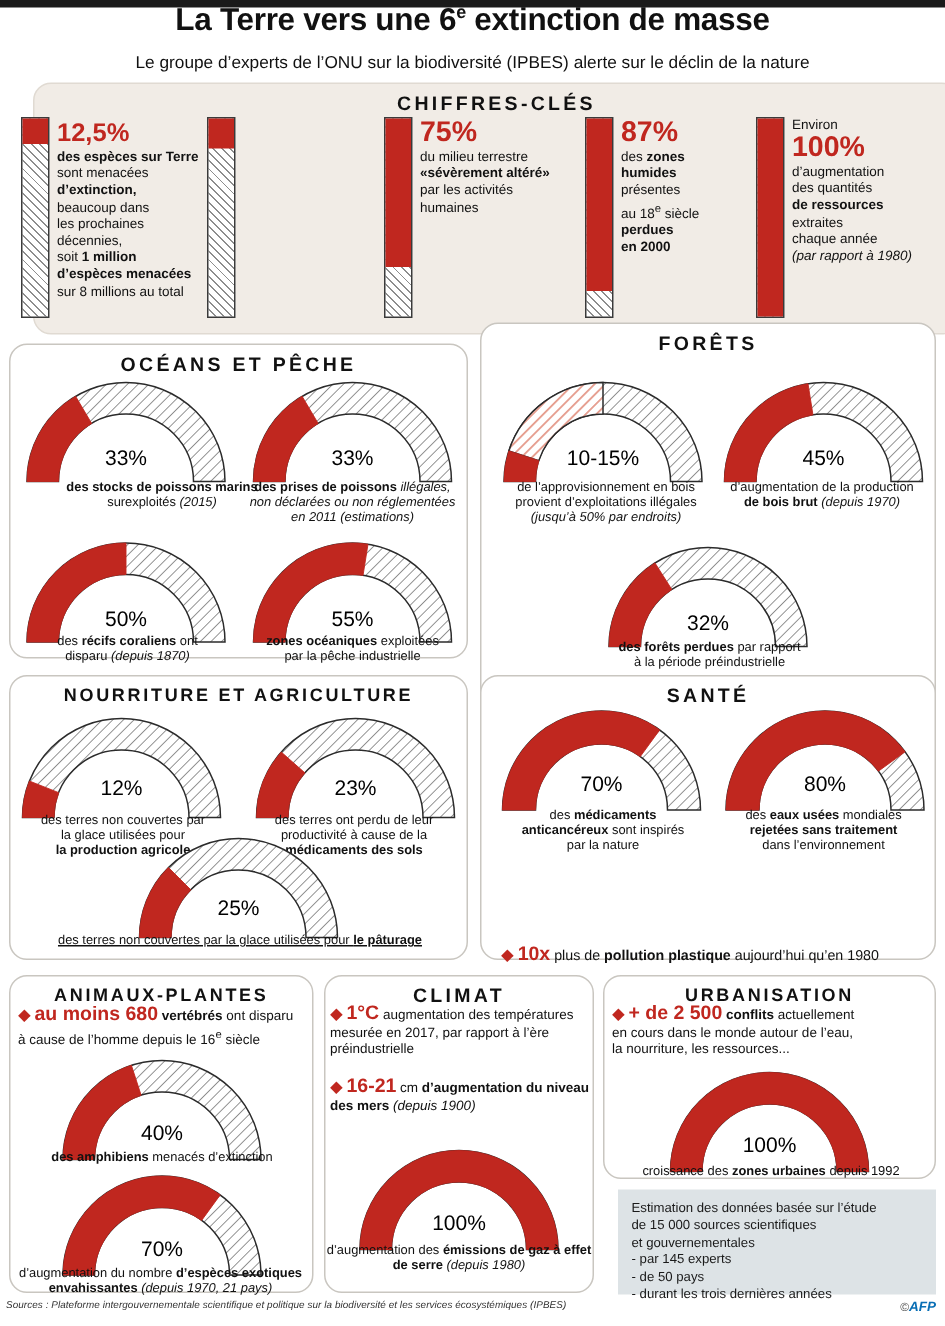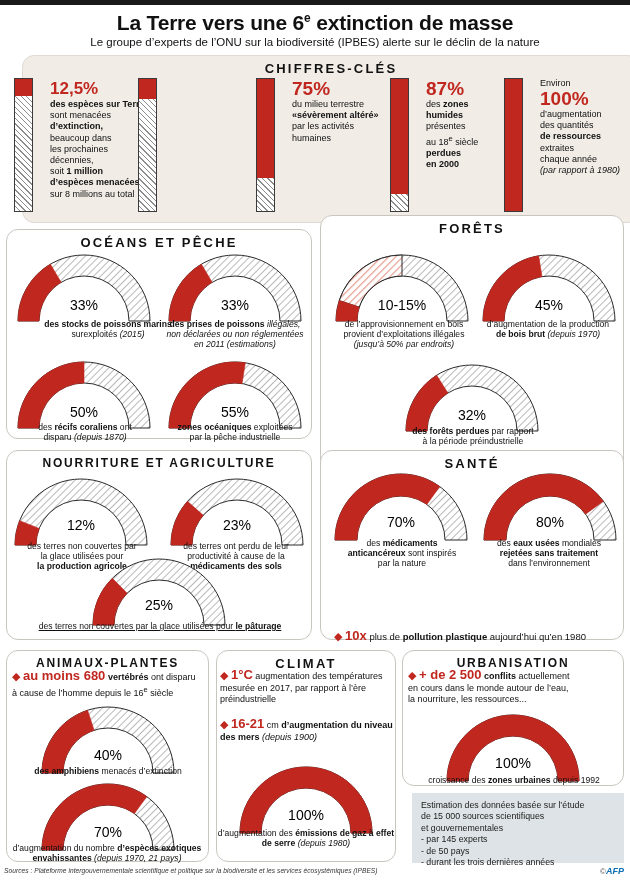--- a/index.html
+++ b/index.html
@@ -8,21 +8,21 @@
     width: 630px; height: 884px;
     background: #ffffff;
     font-family: "Liberation Sans", sans-serif;
     color: #1a1a1a;
     overflow: hidden;
   }
   .page { position: relative; width: 630px; height: 884px; background:#fff; }
   .topbar { position:absolute; top:0; left:0; width:630px; height:5px; background:#1a1a1a; }
 
   .title {
-    position:absolute; top:11px; left:0; width:630px;
+    position:absolute; top:1px; left:0; width:630px;
     text-align:center; font-size:21px; font-weight:bold; letter-spacing:-0.2px;
     color:#111;
   }
   .title sup { font-size:12px; vertical-align:super; }
   .subtitle {
     position:absolute; top:36px; left:0; width:630px;
     text-align:center; font-size:11.5px; color:#111;
   }
 
   .panel {
@@ -32,21 +32,21 @@
     background:#ffffff;
   }
   .panel.key { background:#f1ece6; border-color:#e0dad2; }
   .panel-title {
     text-align:center; font-weight:bold; letter-spacing:2.2px;
     font-size:13px; color:#111; padding-top:5px;
   }
   .panel-title.small { font-size:12px; letter-spacing:1.8px; }
 
   
-  .keyitem { position:absolute; display:flex; gap:17px;justify-content:center; }
+  .keyitem { position:absolute; display:flex; gap:5px;justify-content:center; }
   .bar {
     position:relative; width:19px; border:1px solid #3a3a3a; flex:0 0 auto;
     background-image: repeating-linear-gradient(45deg, #ffffff 0 3px, #8d8d8d 3px 3.9px);
     background-color:#fff;
   }
   .bar .fill { position:absolute; left:0; right:0; top:0; background:#c0271f; }
   .ktext { font-size:9px; line-height:11.2px; color:#111; }
   .ktext .big { color:#c0271f; font-size:19px; font-weight:bold; line-height:21px; display:block; }
   .ktext .big.sm { font-size:17px; }
   .ktext b { font-weight:bold; }

